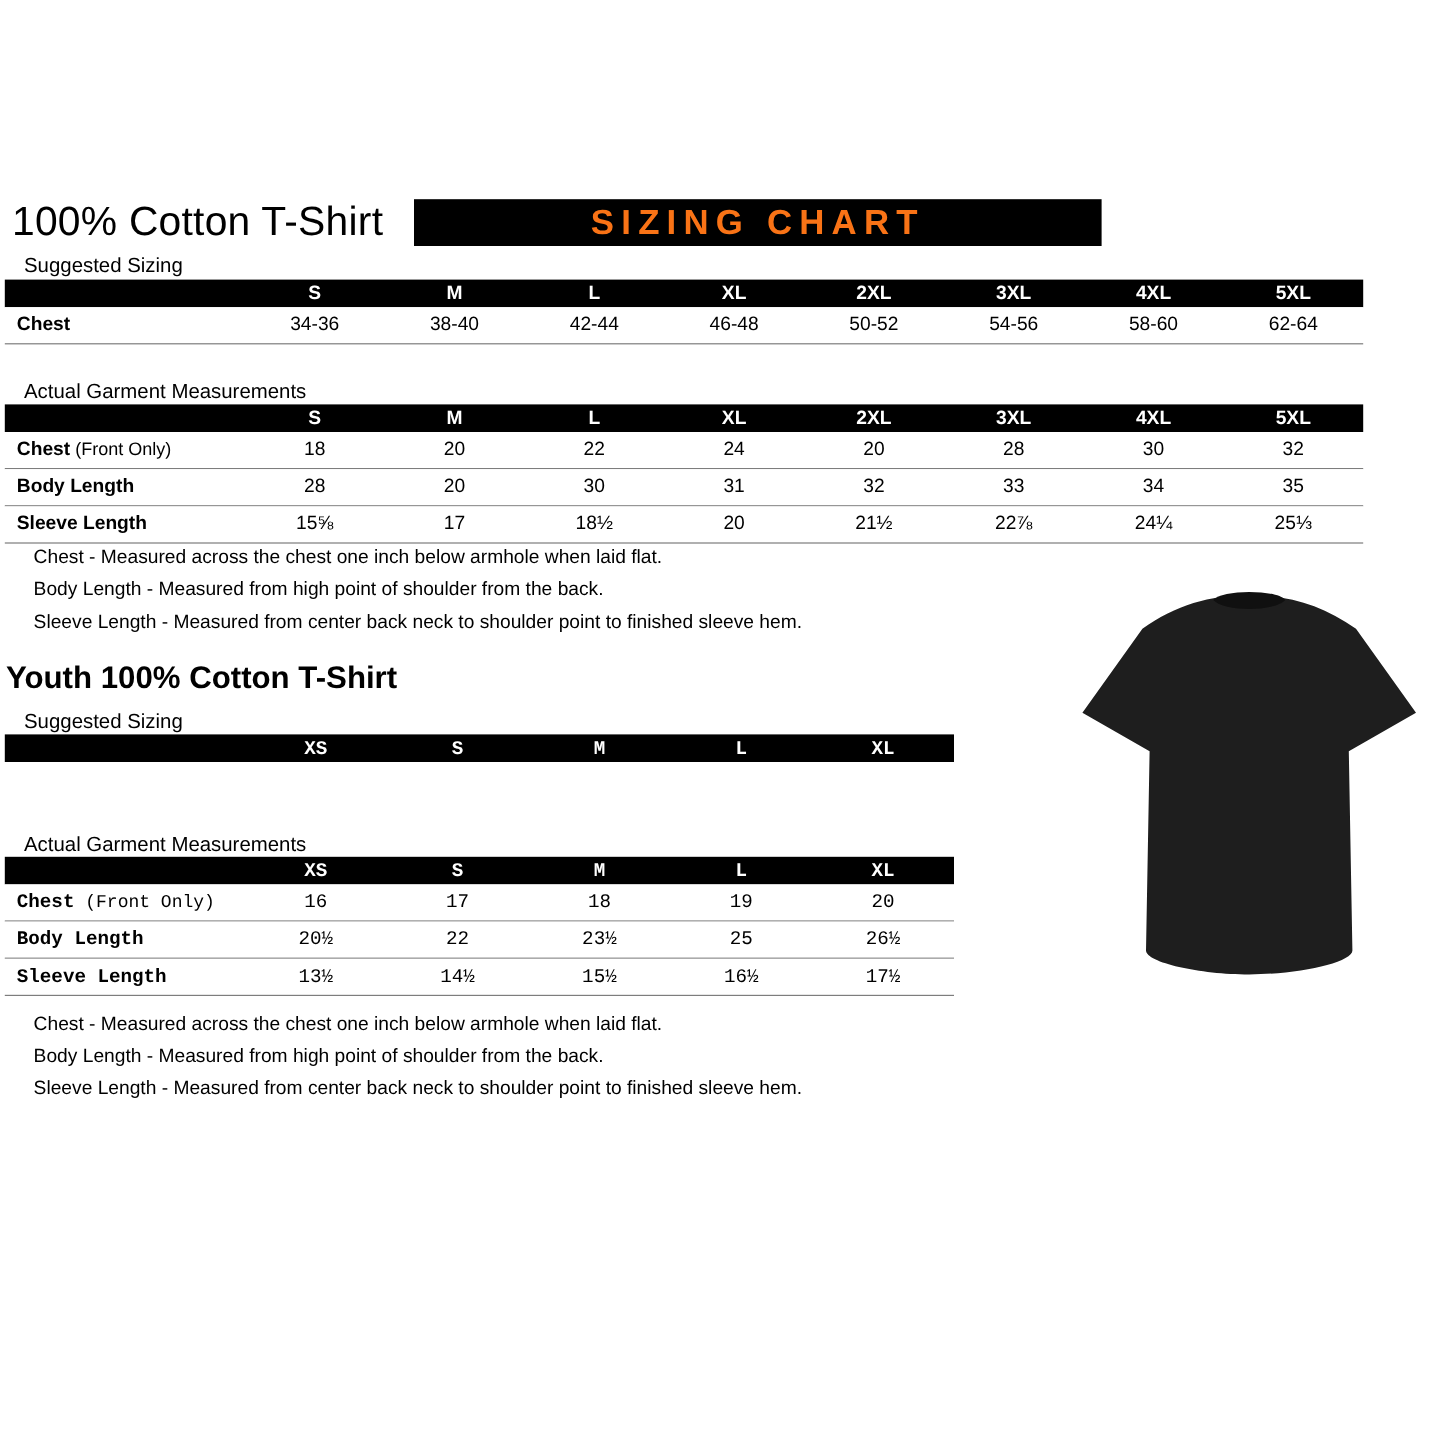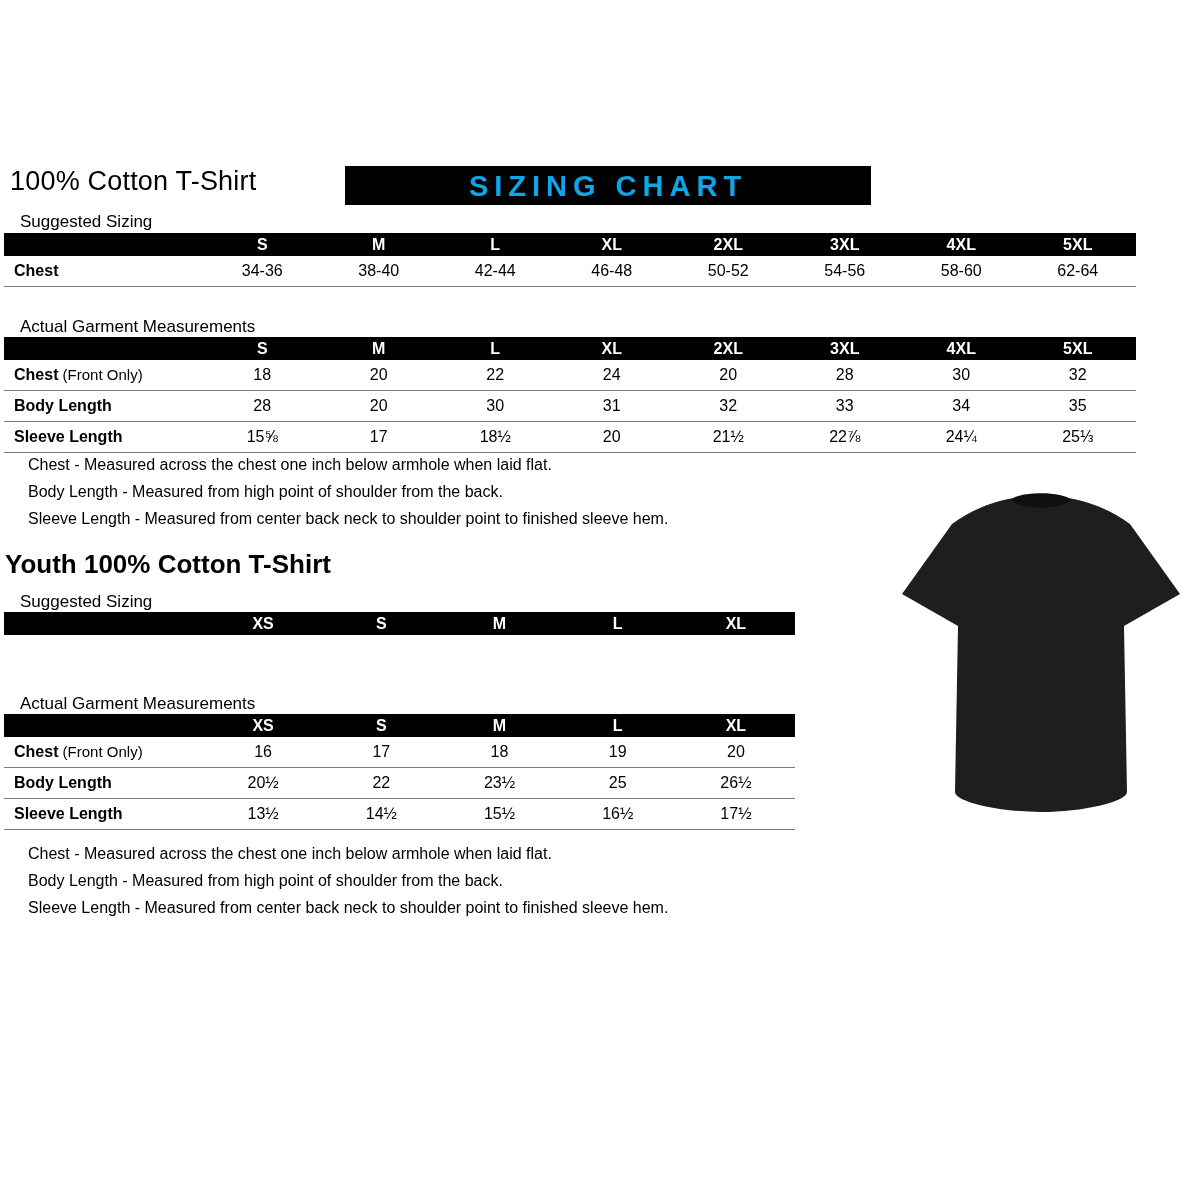--- a/index.html
+++ b/index.html
@@ -3,32 +3,32 @@
 <meta charset="utf-8">
 <style>
   html,body{margin:0;padding:0;background:#fff;}
   body{
     width:1200px;height:1200px;position:relative;
     font-family:"Liberation Sans", sans-serif;color:#000;
     overflow:hidden;
   }
   .abs{position:absolute;}
 
-  .adult-title{left:10px;top:166px;font-size:27px;font-weight:normal;letter-spacing:.2px;}
+  .adult-title{left:10px;top:166px;font-size:34px;font-weight:normal;letter-spacing:.2px;}
   .youth-title{left:5px;top:549px;font-size:26px;font-weight:bold;}
   .banner{
-    left:345px;top:166px;width:526px;height:39px;
-    background:#000;color:#0ea5e9;text-align:center;
+    left:345px;top:166px;width:573px;height:39px;
+    background:#000;color:#f97316;text-align:center;
     font-size:29px;font-weight:bold;letter-spacing:6px;line-height:40px;
   }
   .section-label{left:20px;font-size:17px;}
 
   .sz-table{left:4px;}
   .sz-table.w-adult{width:1132px;}
-  .sz-table.w-youth{width:791px;}
+  .sz-table.w-youth{width:791px;font-family:Liberation Mono, monospace;}
   .t-head{display:flex;align-items:center;background:#000;color:#fff;
           font-weight:bold;font-size:16px;height:23px;}
   .t-row{display:flex;align-items:center;font-size:16px;height:30px;
          border-bottom:1px solid #7d7d7d;background:#fff;}
   .t-label{flex:0 0 200px;padding-left:10px;box-sizing:border-box;text-align:left;}
   .t-col{flex:1;text-align:center;}
   .lb{font-weight:bold;}
   .ln{font-weight:normal;font-size:15px;}
 
   .notes{left:28px;font-size:16px;line-height:27px;}

